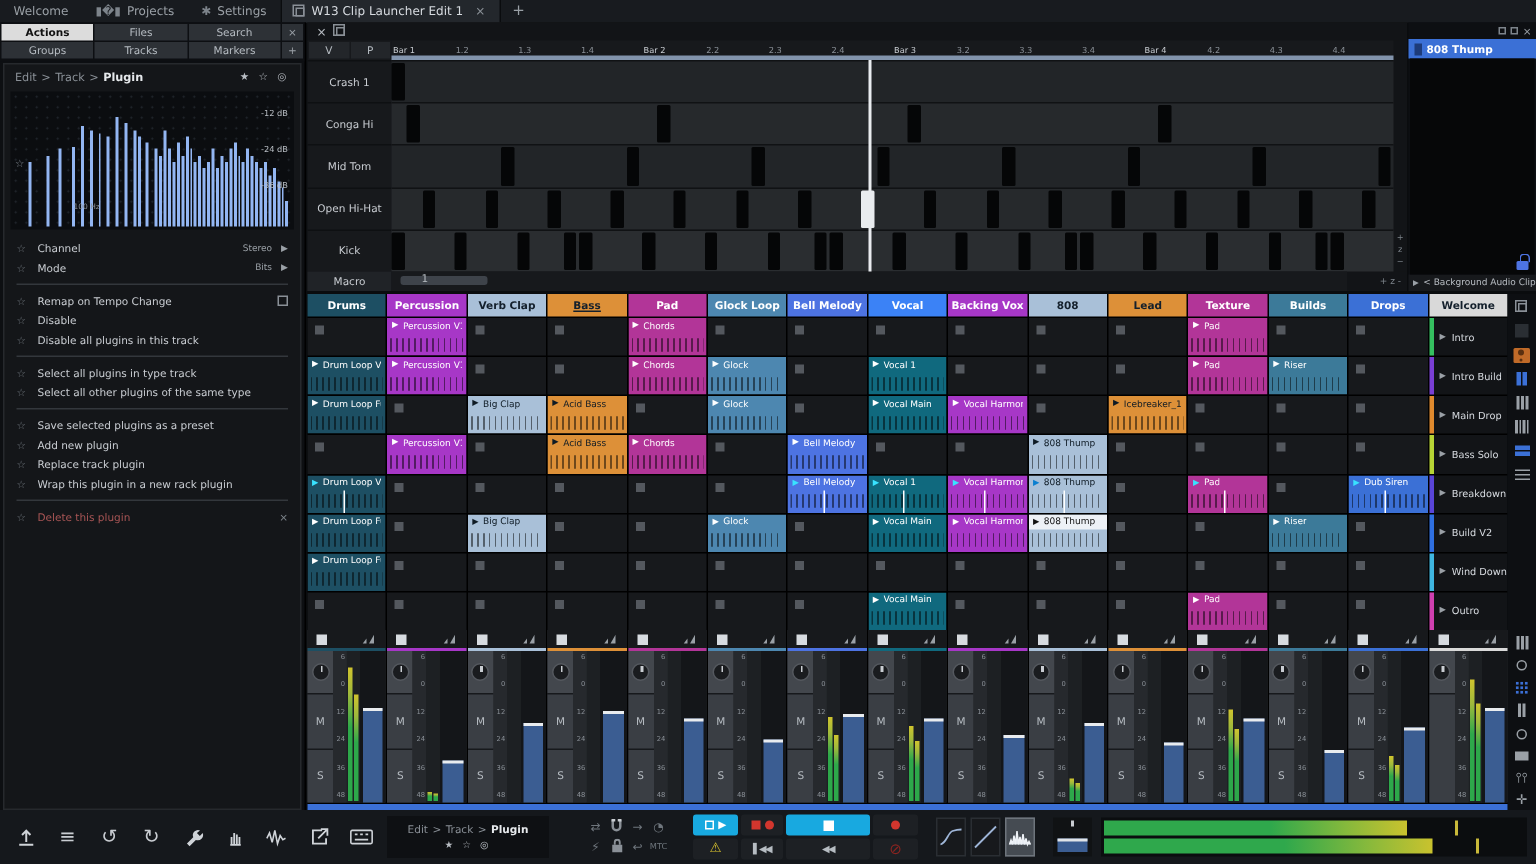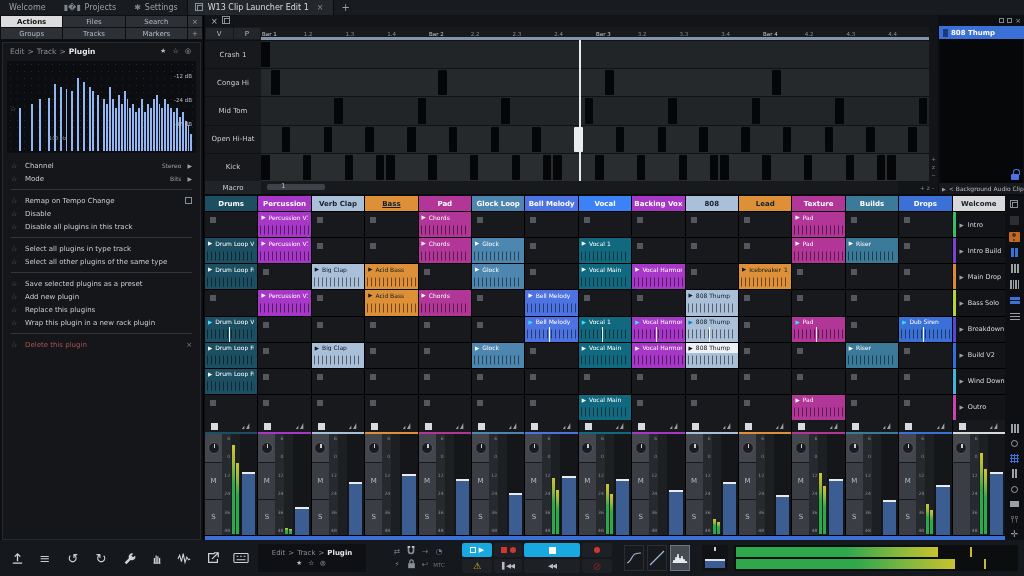--- a/index.html
+++ b/index.html
@@ -370,21 +370,21 @@
           <div class="mi">
             <span class="st">☆</span>
             <span>Save selected plugins as a preset</span>
           </div>
           <div class="mi">
             <span class="st">☆</span>
             <span>Add new plugin</span>
           </div>
           <div class="mi">
             <span class="st">☆</span>
-            <span>Replace this plugins</span>
+            <span>Replace track plugin</span>
           </div>
           <div class="mi">
             <span class="st">☆</span>
             <span>Wrap this plugin in a new rack plugin</span>
           </div>
           <div class="msep"></div>
           <div class="mi danger">
             <span class="st">☆</span>
             <span>Delete this plugin</span>
             <span class="mx">×</span>

